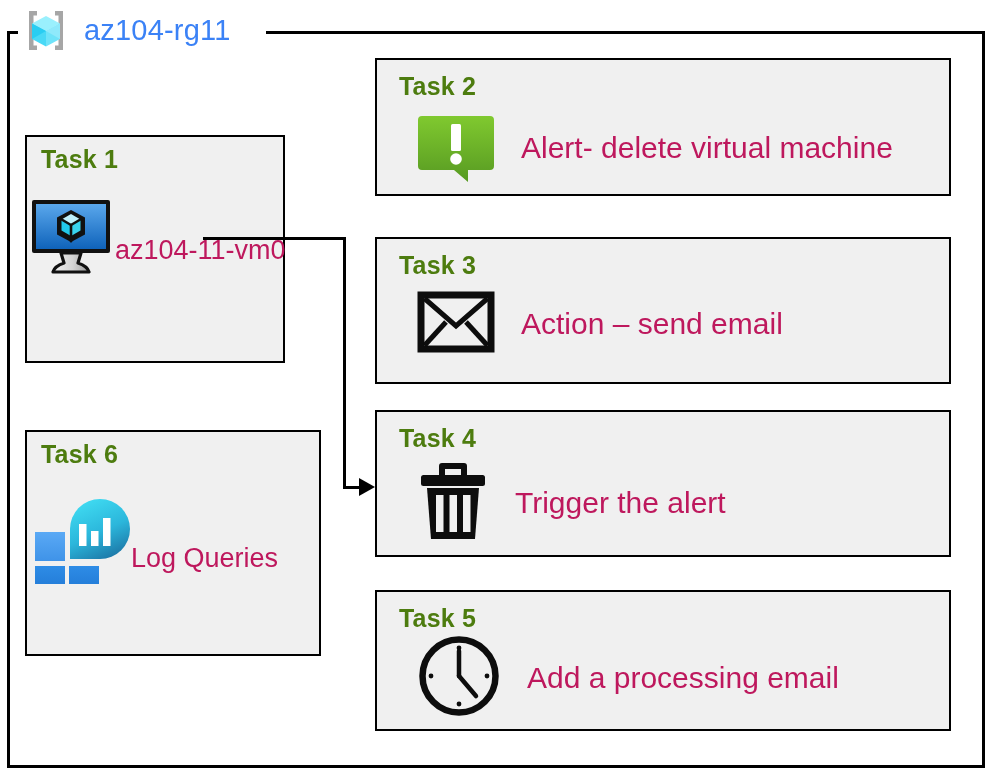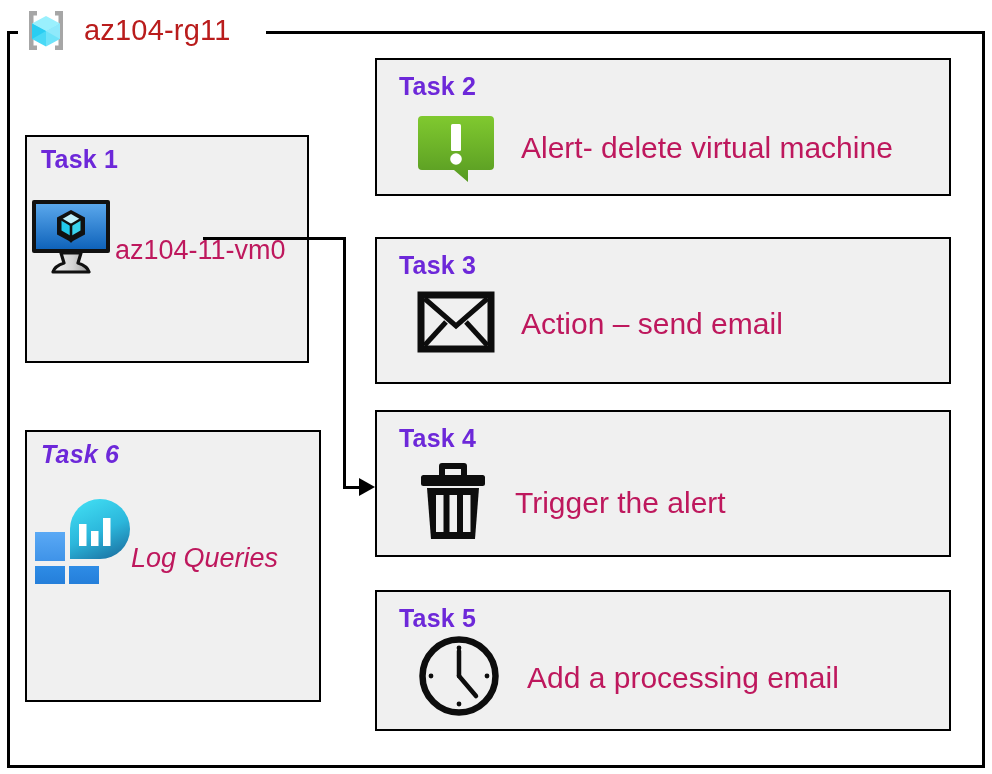--- a/index.html
+++ b/index.html
@@ -42,39 +42,39 @@
     display: flex;
     align-items: center;
     gap: 10px;
     background: #ffffff;
     padding-right: 6px;
     height: 54px;
   }
   .rg-icon { width: 56px; height: 48px; display: block; }
   .rg-title {
     font-size: 29px;
-    color: #b91c1c;
+    color: #3b82f6;
     letter-spacing: 0.2px;
     white-space: nowrap;
     line-height: 1;
     padding-bottom: 2px;
   }
 
   
   .card {
     position: absolute;
     background: #f0f0f0;
     border: 2.5px solid #000000;
     box-sizing: border-box;
   }
   .card-label {
     position: absolute;
     font-weight: bold;
     font-size: 25px;
-    color: #6d28d9;
+    color: #4d7c0f;
     letter-spacing: 0.2px;
     white-space: nowrap;
   }
 
   
   .card-left .card-label { left: 14px; top: 8px; }
   .card-left .card-body {
     position: absolute;
     left: 0; right: 0;
     display: flex;
@@ -93,22 +93,22 @@
   .card-right .card-body {
     position: absolute;
     left: 40px;
     display: flex;
     align-items: center;
     gap: 26px;
   }
   .card-right .card-caption { font-size: 30px; }
 
   
-  #task1 { left: 25px;  top: 135px; width: 284px; height: 228px; }
-  #task6 { left: 25px;  top: 430px; width: 296px; height: 272px; font-style: italic; }
+  #task1 { left: 25px;  top: 135px; width: 260px; height: 228px; }
+  #task6 { left: 25px;  top: 430px; width: 296px; height: 226px; }
   #task2 { left: 375px; top: 58px;  width: 576px; height: 138px; }
   #task3 { left: 375px; top: 237px; width: 576px; height: 147px; }
   #task4 { left: 375px; top: 410px; width: 576px; height: 147px; }
   #task5 { left: 375px; top: 590px; width: 576px; height: 141px; padding-left: 32px; }
 
   #task1 .card-body { top: 58px; }
   #task1 .card-caption { margin-top: 26px; }
   #task6 .card-body { top: 56px; }
   #task6 .card-caption { margin-top: 40px; }
 

